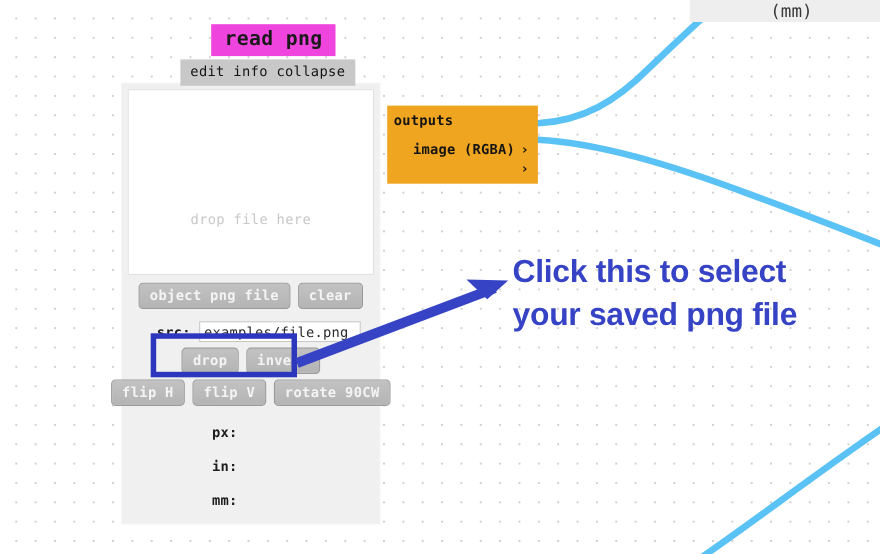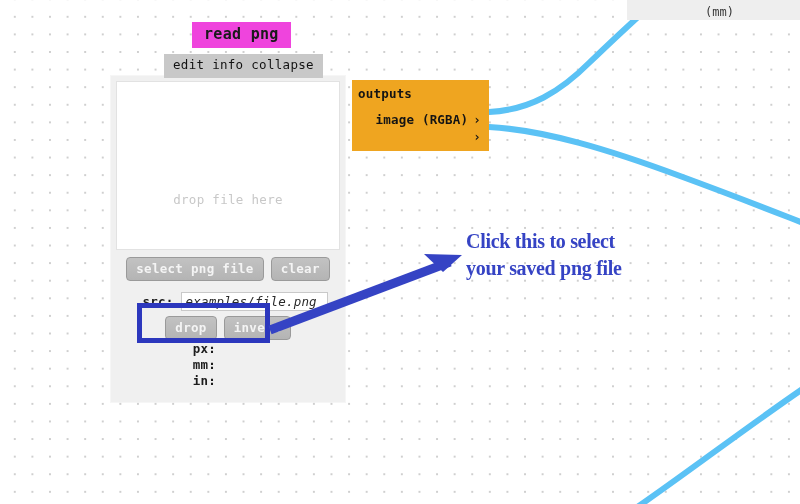--- a/index.html
+++ b/index.html
@@ -41,42 +41,42 @@
     width: 185px;
     height: 26px;
     background: #eeeeee;
     box-sizing: border-box;
     display: flex;
     align-items: flex-end;
     justify-content: center;
     padding-bottom: 1px;
   }
   .mm-panel .mm-label {
-    font-size: 12px;
+    font-size: 16px;
     color: #3a3a3a;
     letter-spacing: 0px;
   }
 
   
   .node {
     position: absolute;
     left: 111px;
     top: 76px;
     width: 234px;
     background: #f0f0f0;
     box-shadow: 0 0 0 1px rgba(0,0,0,0.035);
   }
 
   .node-title {
     position: absolute;
     left: 192px;
     top: 22px;
     background: #ef44dd;
     color: #1a1a1a;
-    font-size: 15px;
+    font-size: 18px;
     font-weight: 700;
     padding: 5px 12px 6px 12px;
     letter-spacing: 0.3px;
     line-height: 1;
     white-space: nowrap;
   }
 
   .node-toolbar {
     position: absolute;
     left: 164px;
@@ -157,30 +157,29 @@
   .text-input {
     background: #ffffff;
     border: 1px solid #c9c9c9;
     font-family: "DejaVu Sans Mono", monospace;
     font-size: 12.5px;
     color: #2a2a2a;
     padding: 2px 4px 3px 4px;
     box-sizing: border-box;
     height: 19px;
     letter-spacing: 0.2px;
-    font-style: italic;
   }
   .text-input.src { width: 147px; }
   .text-input.dpi { width: 62px; }
 
   .measure-row {
     display: flex;
     align-items: flex-start;
     justify-content: center;
-    margin-top: 1px;
+    margin-top: 16px;
   }
   .measure-label {
     font-size: 12.5px;
     font-weight: 700;
     color: #1d1d1d;
     text-align: right;
     width: 52px;
     padding-right: 7px;
     box-sizing: border-box;
     letter-spacing: 0.2px;
@@ -188,21 +187,21 @@
   .measure-value {
     width: 62px;
     font-size: 12.5px;
     color: #1d1d1d;
   }
 
   
   .outputs {
     position: absolute;
     left: 352px;
-    top: 80px;
+    top: 96px;
     width: 137px;
     background: #efa520;
     padding: 6px 8px 5px 6px;
     box-sizing: border-box;
   }
   .outputs-title {
     font-size: 12.5px;
     font-weight: 700;
     color: #141414;
     letter-spacing: 0.2px;
@@ -243,22 +242,22 @@
     pointer-events: none;
     z-index: 7;
   }
 
   .callout {
     position: absolute;
     left: 466px;
     top: 228px;
     z-index: 8;
     color: #3543c4;
-    font-family: Liberation Serif, serif;
-    font-size: 20px;
+    font-family: Liberation Sans, sans-serif;
+    font-size: 29px;
     font-weight: 700;
     line-height: 1.33;
     letter-spacing: -0.3px;
     white-space: nowrap;
   }
   .callout div { display: block; }
 </style>
 </head>
 <body>
 
@@ -280,46 +279,51 @@
 
   <div class="node">
 
     <div class="dropzone">
       <span class="dropzone-text">drop file here</span>
     </div>
 
     <div class="node-body">
 
       <div class="row first">
-        <button class="btn">select png file</button>
+        <button class="btn">object png file</button>
         <button class="btn">clear</button>
       </div>
 
       <div class="field-row">
         <span class="field-label">src:</span>
         <input class="text-input src" type="text" value="examples/file.png" style="">
       </div>
 
       <div class="row">
         <button class="btn">drop</button>
         <button class="btn">invert</button>
       </div>
 
+      <div class="row">
+        <button class="btn">flip H</button>
+        <button class="btn">flip V</button>
+        <button class="btn">rotate 90CW</button>
+      </div>
 
 
       <div class="measure-row">
         <span class="measure-label">px:</span>
         <span class="measure-value"></span>
       </div>
       <div class="measure-row">
+        <span class="measure-label">in:</span>
+        <span class="measure-value"></span>
+      </div>
+      <div class="measure-row">
         <span class="measure-label">mm:</span>
-        <span class="measure-value"></span>
-      </div>
-      <div class="measure-row">
-        <span class="measure-label">in:</span>
         <span class="measure-value"></span>
       </div>
 
     </div>
   </div>
 
   <div class="outputs">
     <div class="outputs-title">outputs</div>
     <div class="port">
       <span>image (RGBA)</span>

